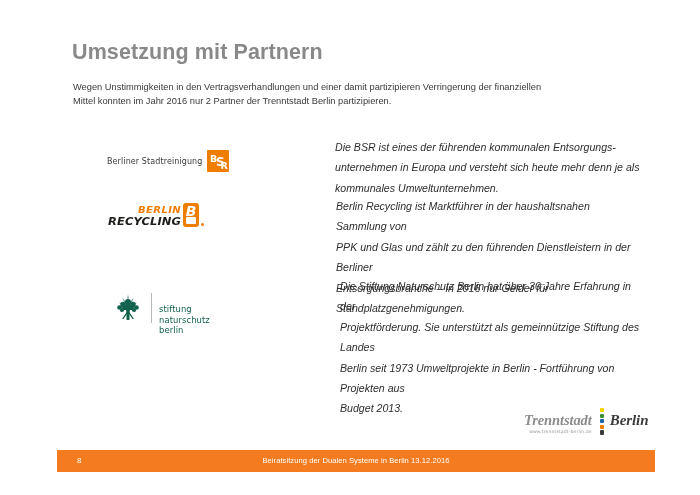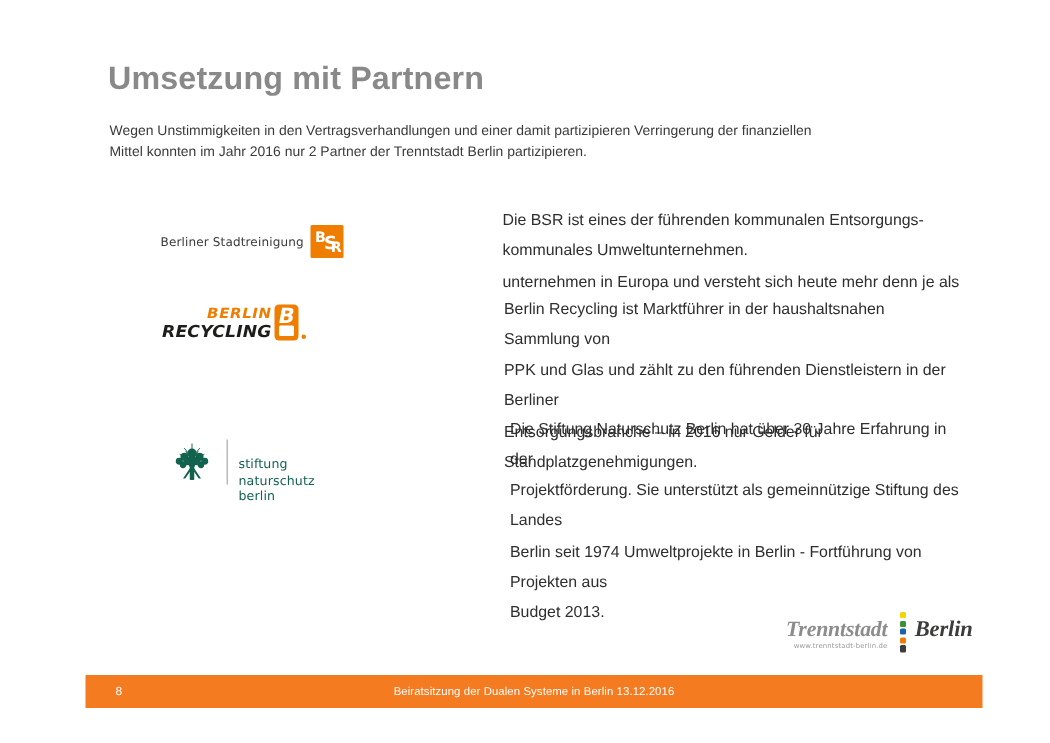--- a/index.html
+++ b/index.html
@@ -64,20 +64,21 @@
     display: flex;
     justify-content: flex-start;
     align-items: flex-start;
   }
   .text-cell {
     flex: 1 1 auto;
     font-size: 10.6px;
     line-height: 20.4px;
     color: #2e2e2e;
     padding-right: 60px;
+    font-style: italic;
   }
   .text-cell span { display: block; }
 
   .row-bsr { height: 66px; }
   .row-bsr .logo-cell { padding-left: 107px; padding-top: 20px; }
   .row-bsr .text-cell { padding-top: 7px; }
 
   .row-brec { height: 80px; }
   .row-brec .logo-cell { padding-left: 108px; padding-top: 7px; }
   .row-brec .text-cell { padding-top: 0px; }
@@ -321,22 +322,22 @@
             <div class="bsr-letters">
               <span class="l-b">B</span>
               <span class="l-s">S</span>
               <span class="l-r">R</span>
             </div>
           </div>
         </div>
       </div>
       <div class="text-cell">
         <span>Die BSR ist eines der führenden kommunalen Entsorgungs-</span>
+        <span>unternehmen in Europa und versteht sich heute mehr denn je als</span>
         <span>kommunales Umweltunternehmen.</span>
-        <span>unternehmen in Europa und versteht sich heute mehr denn je als</span>
       </div>
     </div>
 
     <div class="row row-brec">
       <div class="logo-cell">
         <div class="brec-logo">
           <div class="brec-words">
             <div class="brec-berlin">BERLIN</div>
             <div class="brec-recycling">RECYCLING</div>
           </div>
@@ -391,21 +392,21 @@
           <div class="snb-words">
             <span>stiftung</span>
             <span>naturschutz</span>
             <span>berlin</span>
           </div>
         </div>
       </div>
       <div class="text-cell">
         <span>Die Stiftung Naturschutz Berlin hat über 30 Jahre Erfahrung in der</span>
         <span>Projektförderung. Sie unterstützt als gemeinnützige Stiftung des Landes</span>
-        <span>Berlin seit 1974 Umweltprojekte in Berlin - Fortführung von Projekten aus</span>
+        <span>Berlin seit 1973 Umweltprojekte in Berlin - Fortführung von Projekten aus</span>
         <span>Budget 2013.</span>
       </div>
     </div>
 
   </div>
 
   <div class="tb-logo">
     <div class="tb-left">
       <div class="tb-trenntstadt">Trenntstadt</div>
       <div class="tb-url">www.trenntstadt-berlin.de</div>

